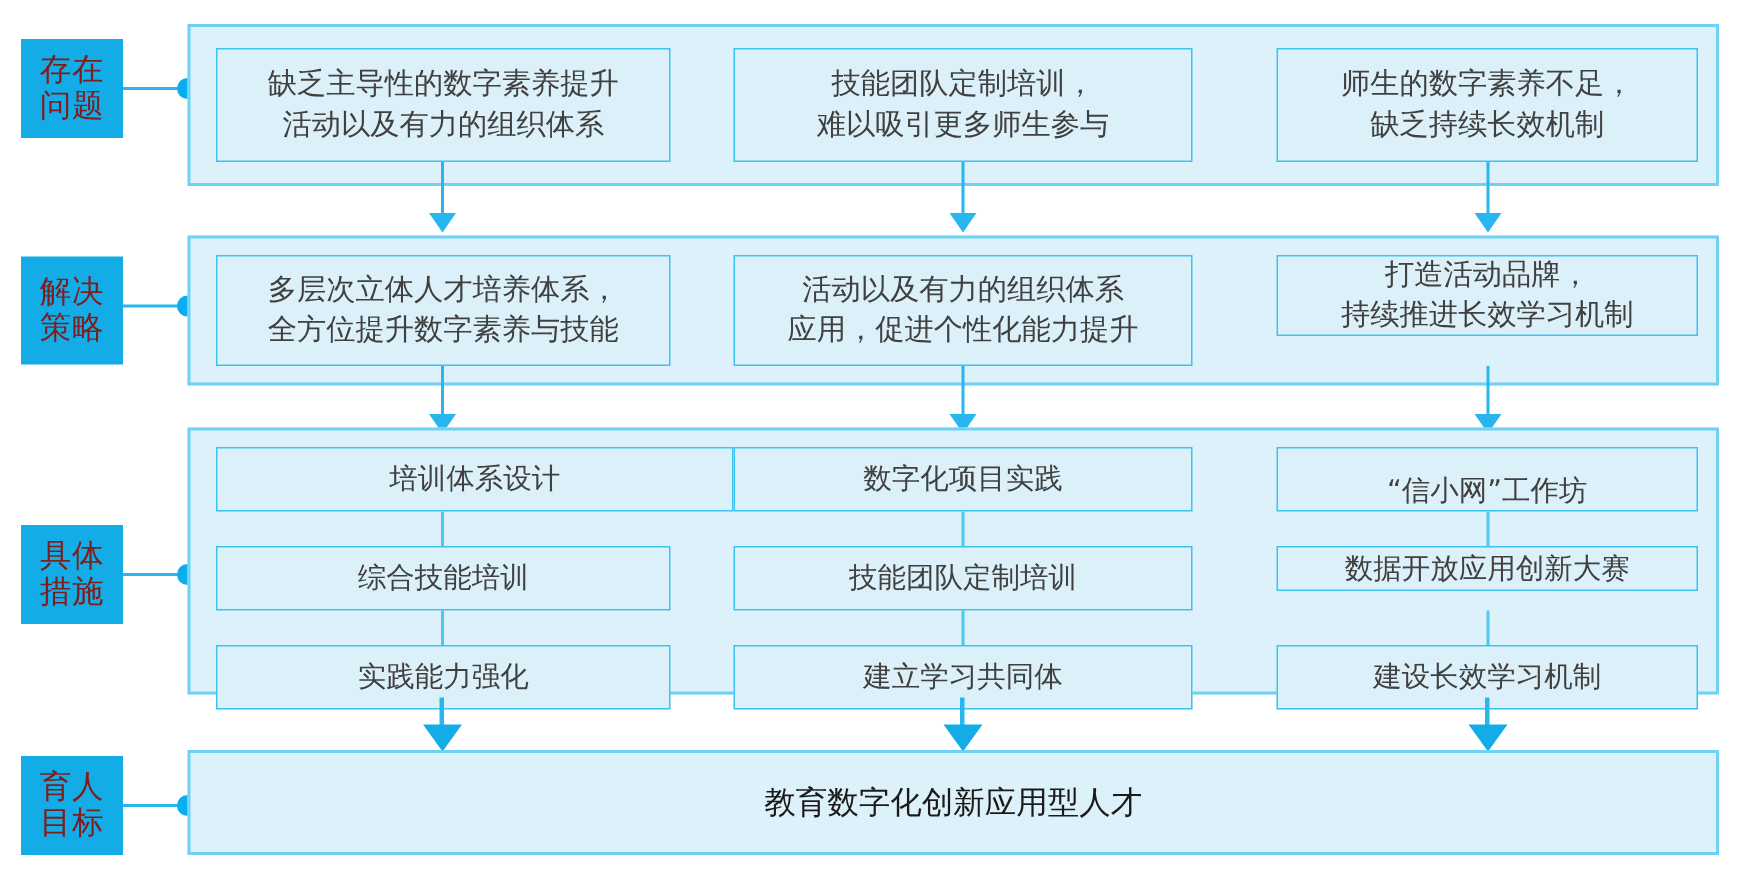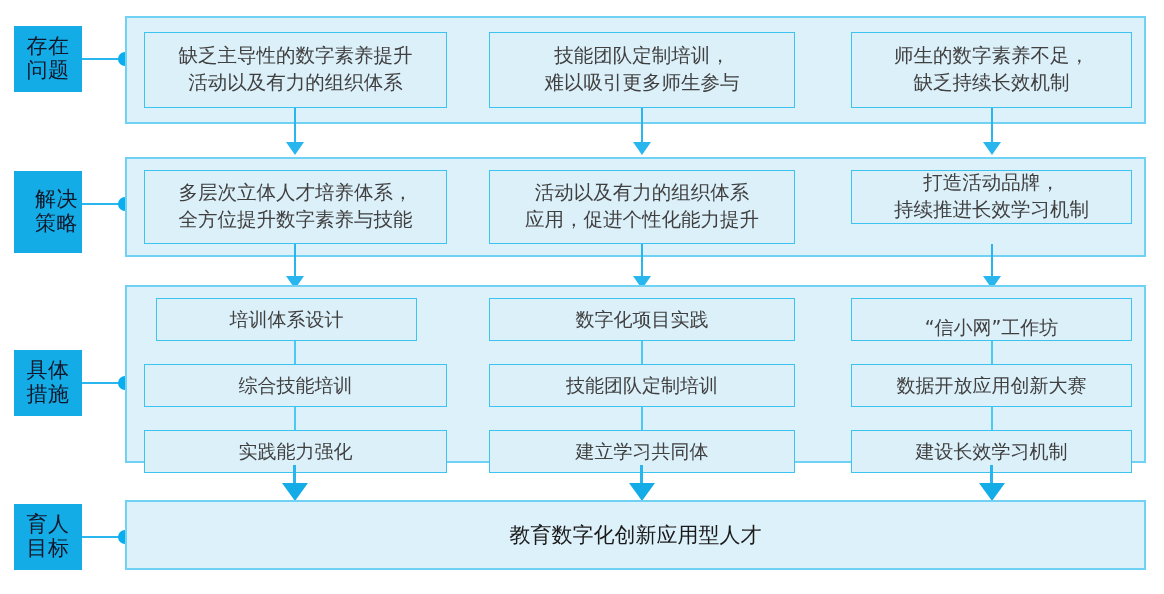--- a/index.html
+++ b/index.html
@@ -15,21 +15,21 @@
     width: 1164px;
     height: 594px;
     background: #ffffff;
     overflow: hidden;
   }
 
   
   .tag {
     position: absolute;
     background: #14ace6;
-    color: #0f172a;
+    color: #7f1d1d;
     display: flex;
     flex-direction: column;
     align-items: center;
     justify-content: center;
     line-height: 1.12;
     font-size: 21px;
     font-weight: 400;
     letter-spacing: 0.5px;
     box-sizing: border-box;
     padding: 2px 4px 3px 4px;
@@ -146,21 +146,21 @@
 
   <div class="vline" style="left:294px; top:108px; height:36px;"></div>
   <div class="arrow" style="left:286px; top:142px;"></div>
 
   <div class="vline" style="left:641px; top:108px; height:36px;"></div>
   <div class="arrow" style="left:633px; top:142px;"></div>
 
   <div class="vline" style="left:991px; top:108px; height:36px;"></div>
   <div class="arrow" style="left:983px; top:142px;"></div>
 
-  <div class="tag" style="left:14px; top:171px; width:68px; height:82px;align-items:flex-end;">
+  <div class="tag" style="left:14px; top:171px; width:68px; height:72px;">
     <span>解决</span>
     <span>策略</span>
   </div>
   <div class="tag-line" style="left:82px; top:203px; width:45px;"></div>
   <div class="tag-dot" style="left:118px; top:197px;"></div>
 
   <div class="band" style="left:125px; top:157px; width:1021px; height:100px;"></div>
 
   <div class="box" style="left:144px; top:170px; width:303px; height:74px;">
     <span class="ln">多层次立体人才培养体系，</span>
@@ -186,21 +186,21 @@
 
   <div class="tag" style="left:14px; top:350px; width:68px; height:66px;">
     <span>具体</span>
     <span>措施</span>
   </div>
   <div class="tag-line" style="left:82px; top:382px; width:45px;"></div>
   <div class="tag-dot" style="left:118px; top:376px;"></div>
 
   <div class="band" style="left:125px; top:285px; width:1021px; height:178px;"></div>
 
-  <div class="box small" style="left:156px; top:298px; width:261px; height:43px;justify-content:center;">
+  <div class="box small" style="left:144px; top:298px; width:345px; height:43px;justify-content:center;">
     <span class="ln">培训体系设计</span>
   </div>
   <div class="stack-link" style="left:294px; top:341px; height:23px;"></div>
   <div class="box small" style="left:144px; top:364px; width:303px; height:43px;">
     <span class="ln">综合技能培训</span>
   </div>
   <div class="stack-link" style="left:294px; top:407px; height:23px;"></div>
   <div class="box small" style="left:144px; top:430px; width:303px; height:43px;">
     <span class="ln">实践能力强化</span>
   </div>
@@ -214,21 +214,21 @@
   </div>
   <div class="stack-link" style="left:641px; top:407px; height:23px;"></div>
   <div class="box small" style="left:489px; top:430px; width:306px; height:43px;">
     <span class="ln">建立学习共同体</span>
   </div>
 
   <div class="box small" style="left:851px; top:298px; width:281px; height:43px;justify-content:flex-end;">
     <span class="ln">“信小网”工作坊</span>
   </div>
   <div class="stack-link" style="left:991px; top:341px; height:23px;"></div>
-  <div class="box small" style="left:851px; top:364px; width:281px; height:43px;">
+  <div class="box small" style="left:851px; top:364px; width:281px; height:30px;">
     <span class="ln">数据开放应用创新大赛</span>
   </div>
   <div class="stack-link" style="left:991px; top:407px; height:23px;"></div>
   <div class="box small" style="left:851px; top:430px; width:281px; height:43px;">
     <span class="ln">建设长效学习机制</span>
   </div>
 
   <div class="vline thick" style="left:293px; top:465px; height:20px;"></div>
   <div class="arrow big" style="left:282px; top:483px;"></div>
 

